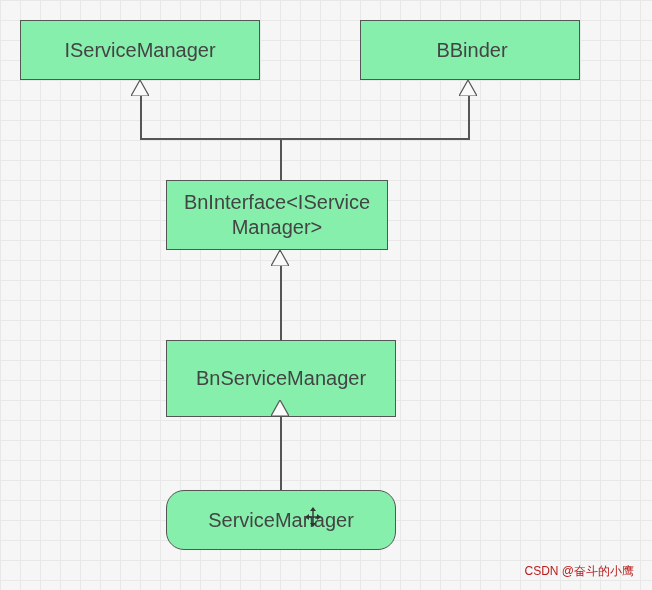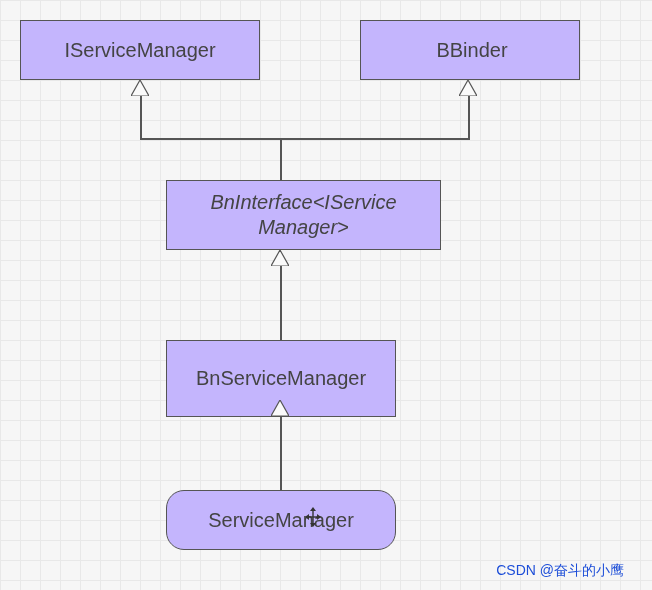--- a/index.html
+++ b/index.html
@@ -11,21 +11,21 @@
         linear-gradient(#e8e8e8 1px, transparent 1px),
         linear-gradient(90deg, #e8e8e8 1px, transparent 1px);
       background-size: 20px 20px;
       position: relative;
       font-family: Arial, sans-serif;
       overflow: hidden;
     }
     .box {
       position: absolute;
       border: 1px solid #555;
-      background-color: #c4b5fd;
+      background-color: #86efac;
       display: flex;
       align-items: center;
       justify-content: center;
       text-align: center;
       font-size: 20px;
       color: #444;
       padding: 6px 8px;
     }
     .line {
       position: absolute;
@@ -36,24 +36,24 @@
       width: 18px;
       height: 16px;
     }
     .arrow-outline svg {
       width: 100%;
       height: 100%;
       display: block;
     }
     .watermark {
       position: absolute;
-      right: 28px;
+      right: 18px;
       bottom: 10px;
-      font-size: 14px;
-      color: #1d4ed8;
+      font-size: 12px;
+      color: #b91c1c;
       font-family: "Microsoft YaHei", Arial, sans-serif;
     }
     .cursor {
       position: absolute;
       width: 16px;
       height: 20px;
       color: #333;
       pointer-events: none;
     }
   </style>
@@ -61,21 +61,21 @@
 <body>
 
 <div class="box" style="left:20px; top:20px; width:240px; height:60px;">
   <span>IServiceManager</span>
 </div>
 
 <div class="box" style="left:360px; top:20px; width:220px; height:60px;padding-left:12px;">
   <span>BBinder</span>
 </div>
 
-<div class="box" style="left:166px; top:180px; width:275px; height:70px; white-space:pre-line; line-height:1.25;font-style:italic;">
+<div class="box" style="left:166px; top:180px; width:222px; height:70px; white-space:pre-line; line-height:1.25;">
   <span>BnInterface&lt;IService
 Manager&gt;</span>
 </div>
 
 <div class="box" style="left:166px; top:340px; width:230px; height:77px;">
   <span>BnServiceManager</span>
 </div>
 
 <div class="box" style="left:166px; top:490px; width:230px; height:60px;border-radius:18px;">
   <span>ServiceManager</span>

